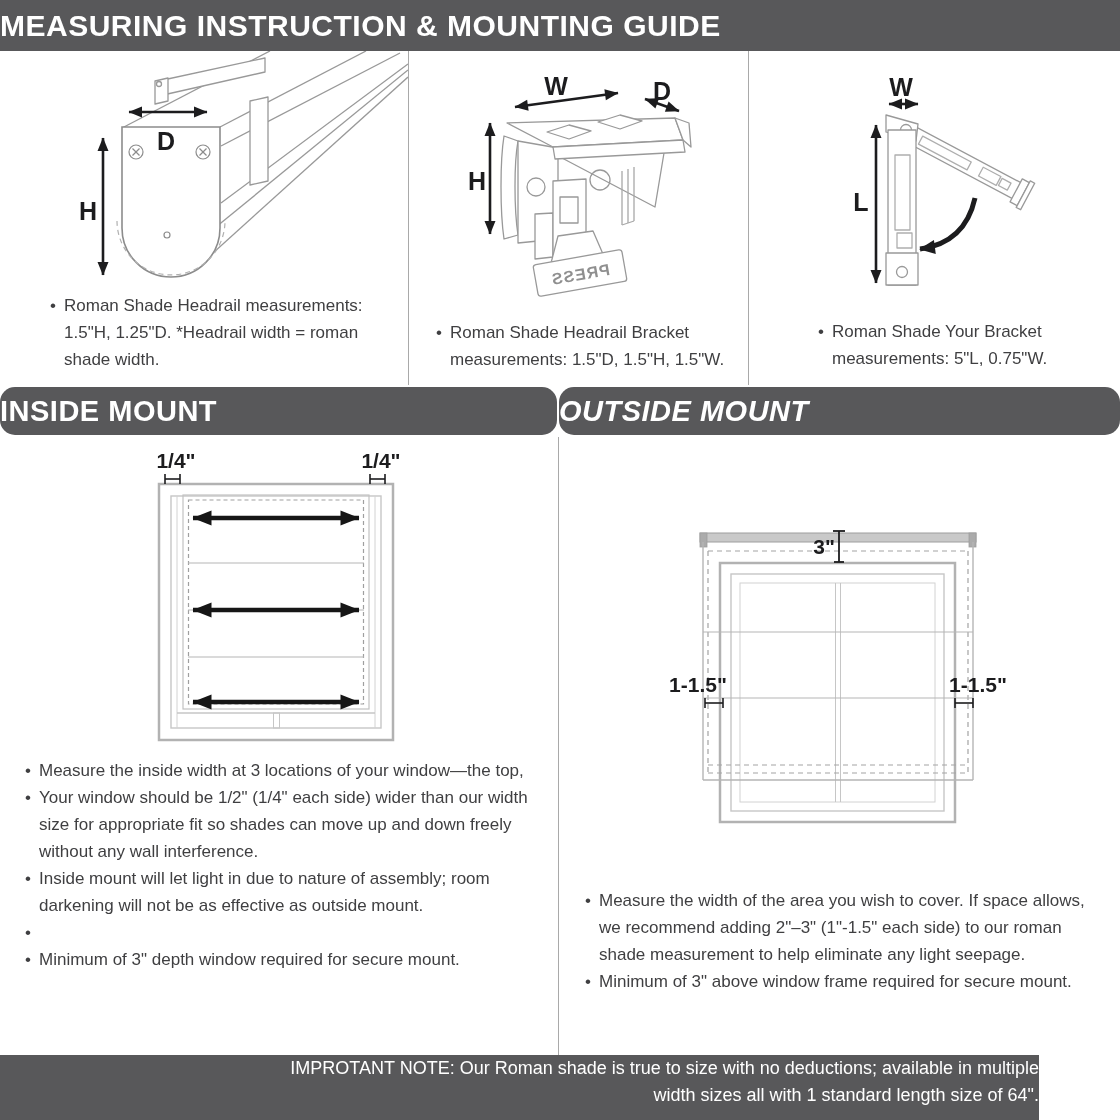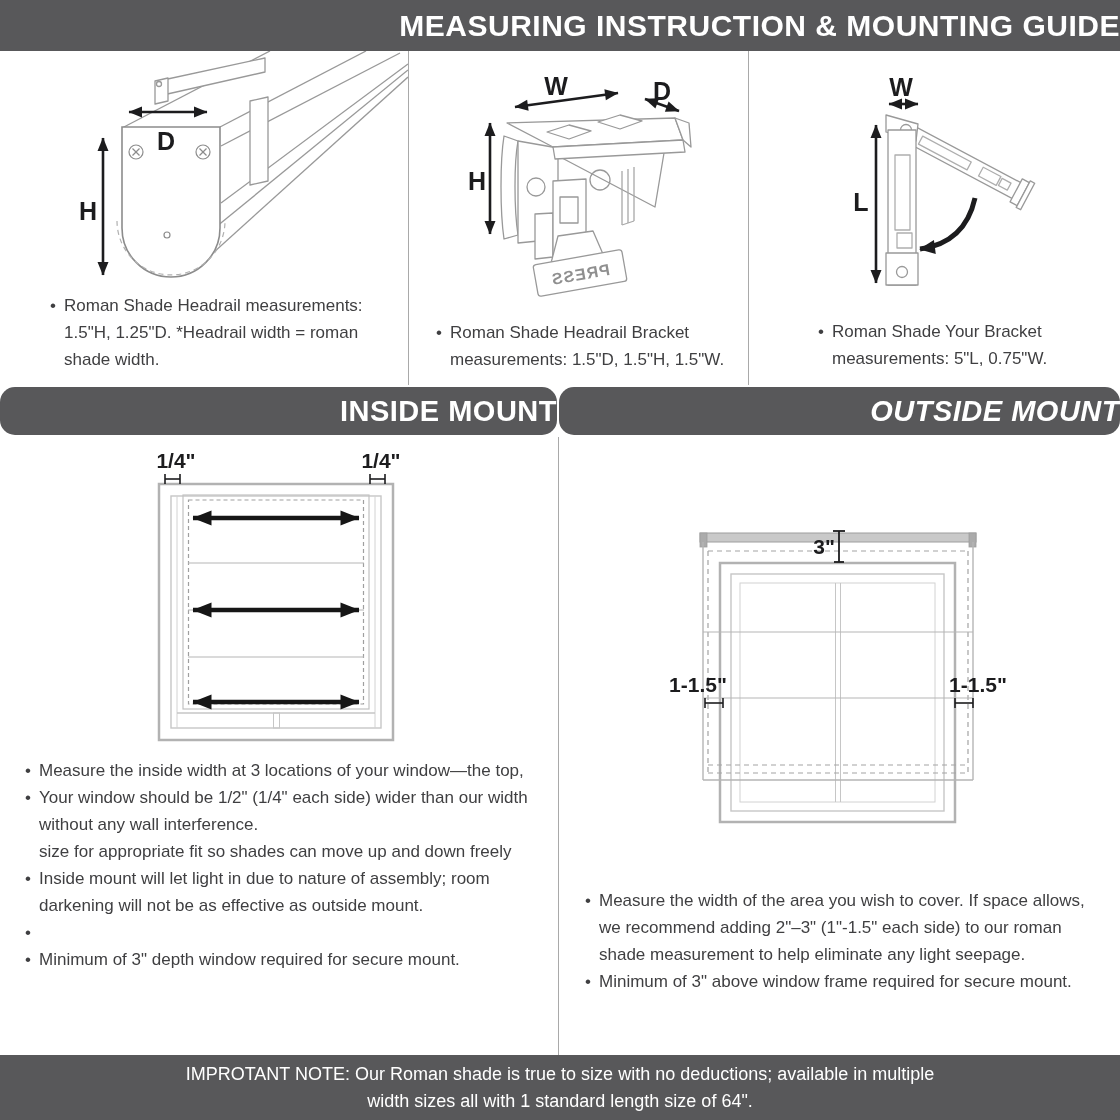--- a/index.html
+++ b/index.html
@@ -1,29 +1,29 @@
 <!DOCTYPE html>
 <html><head>
 <meta charset="utf-8">
 <style>
   html,body{margin:0;padding:0;}
   body{
     width:1120px;height:1120px;position:relative;background:#fff;
     font-family:"Liberation Sans", sans-serif;color:#3f3f41;overflow:hidden;
   }
   .abs{position:absolute;}
-  .bar{background:#58585a;color:#fff;font-weight:bold;text-align:right;}
+  .bar{background:#58585a;color:#fff;font-weight:bold;text-align:left;}
   .hdr{left:0;top:0;width:1120px;height:51px;line-height:51px;font-size:30px;letter-spacing:.5px;}
   .mountbar{top:387px;height:48px;line-height:48px;font-size:29px;letter-spacing:.5px;border-radius:15px;}
   .vdiv{width:1px;background:#a9a9a9;}
   .caption,.notes{font-size:17px;line-height:27px;color:#3f3f41;}
   .nline{white-space:nowrap;display:flex;}
   .mk{display:inline-block;width:14px;flex:0 0 14px;}
-  .footer{left:0;top:1055px;width:1120px;height:65px;background:#58585a;color:#fff;
-    text-align:center;font-size:18px;line-height:27px;padding-top:6px;box-sizing:border-box;}
+  .footer{left:0;top:1055px;width:1039px;height:65px;background:#58585a;color:#fff;
+    text-align:right;font-size:18px;line-height:27px;padding-top:0;box-sizing:border-box;}
   svg text{font-family:"Liberation Sans", sans-serif;}
   .dimlbl{font-weight:bold;font-size:25px;fill:#1c1c1e;}
   .gaplbl{font-weight:bold;font-size:21px;fill:#1c1c1e;}
 </style>
 </head>
 <body>
 
 <div class="abs bar hdr">
   <span>MEASURING INSTRUCTION &amp; MOUNTING GUIDE</span>
 </div>
@@ -241,25 +241,25 @@
     </div>
   <div class="nline">
       <span class="mk"></span>
     </div>
   <div class="nline">
       <span class="mk">•</span>
       <span>Your window should be 1/2" (1/4" each side) wider than our width</span>
     </div>
   <div class="nline">
       <span class="mk"></span>
+      <span>size for appropriate fit so shades can move up and down freely</span>
+    </div>
+  <div class="nline">
+      <span class="mk"></span>
       <span>without any wall interference.</span>
-    </div>
-  <div class="nline">
-      <span class="mk"></span>
-      <span>size for appropriate fit so shades can move up and down freely</span>
     </div>
   <div class="nline">
       <span class="mk">•</span>
       <span>Inside mount will let light in due to nature of assembly; room</span>
     </div>
   <div class="nline">
       <span class="mk"></span>
       <span>darkening will not be as effective as outside mount.</span>
     </div>
   <div class="nline">

